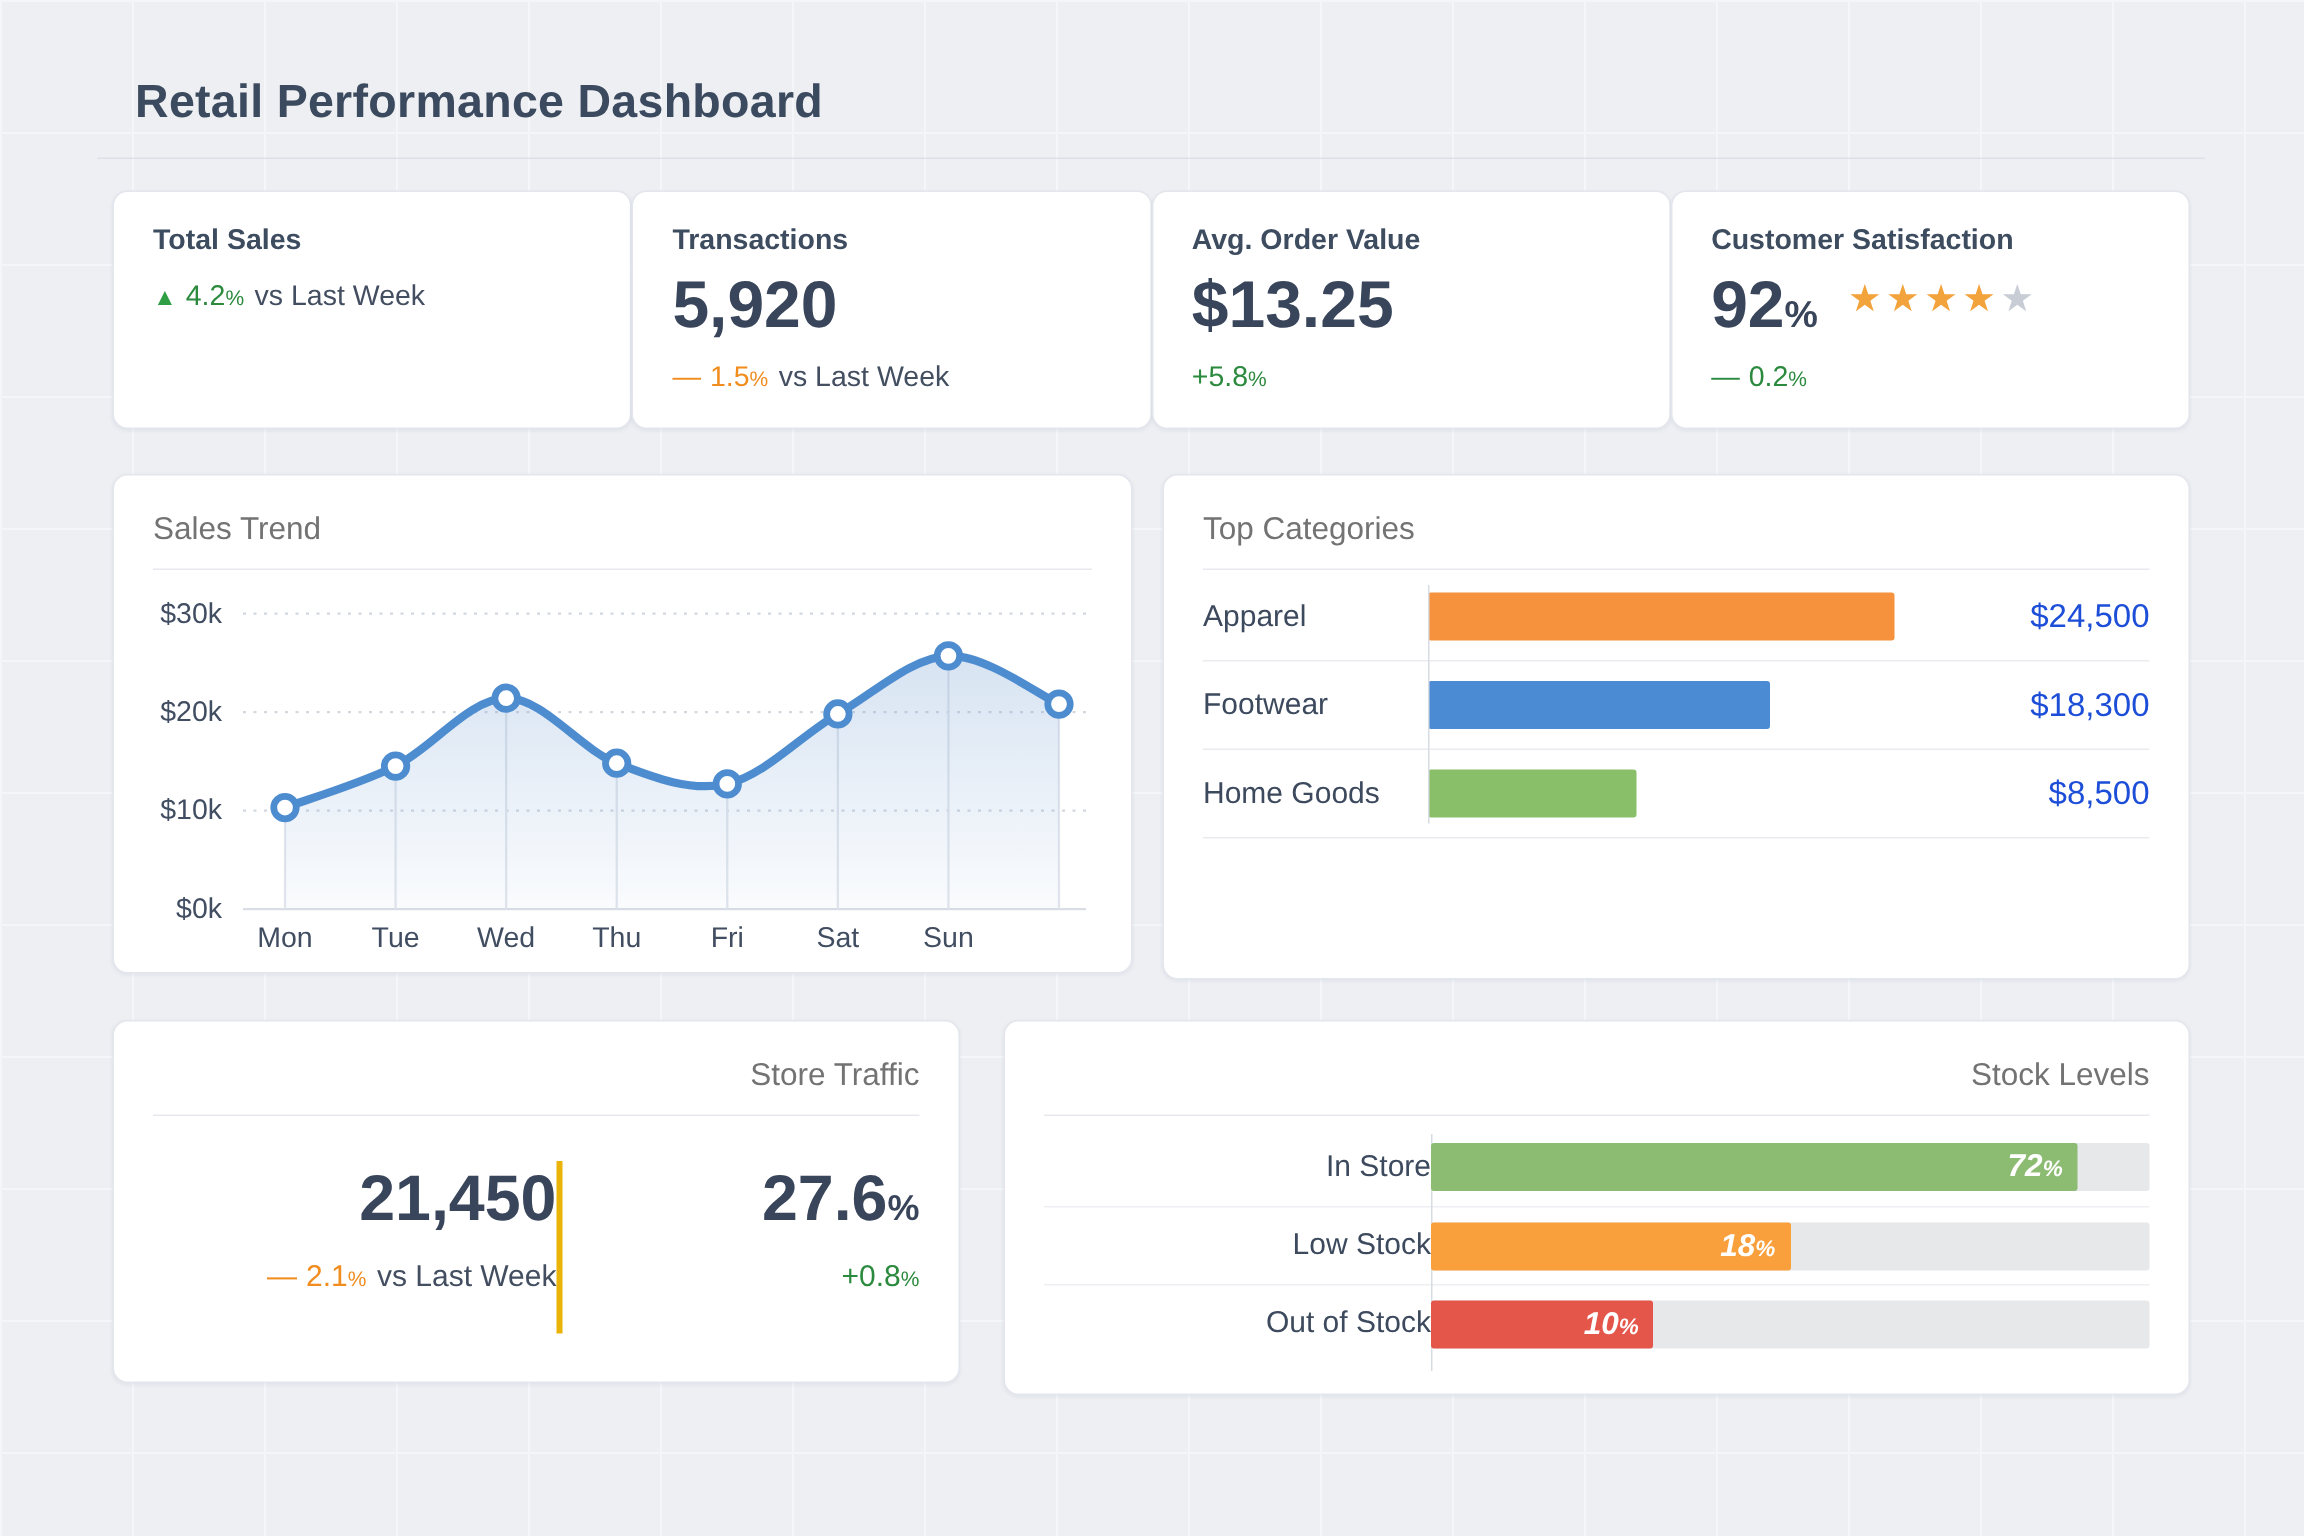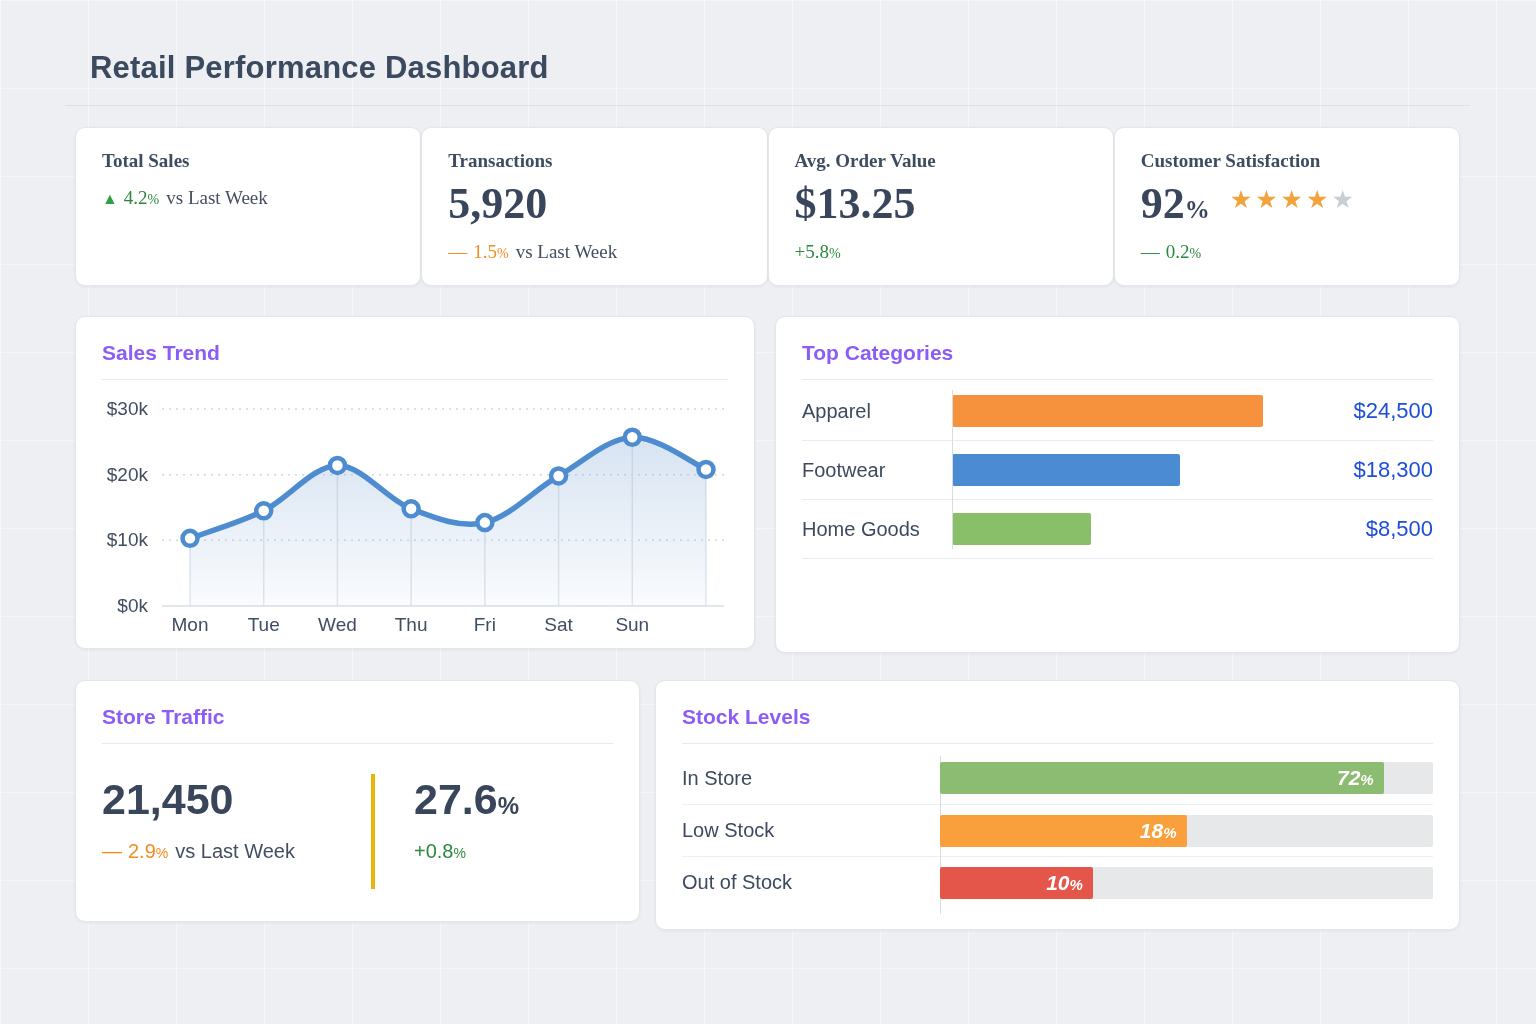--- a/index.html
+++ b/index.html
@@ -18,21 +18,21 @@
   .page-title {
     margin-left: 15px;
     font-size: 31px;
     font-weight: 700;
     color: #3b4a5e;
     letter-spacing: 0.2px;
   }
   .title-divider { height: 1px; background: #dde0e6; margin: 19px -10px 0 -10px; }
 
   
-  .kpi-row { display: flex; margin-top: 21px; font-family: Liberation Serif, serif; }
+  .kpi-row { display: flex; margin-top: 21px; }
   .card {
     background: #ffffff;
     border: 1px solid #e3e6ec;
     border-radius: 10px;
     box-shadow: 0 1px 3px rgba(25, 39, 62, 0.06);
   }
   .kpi-card { flex: 1; height: 159px; padding: 22px 26px; }
   .kpi-title { font-size: 19px; font-weight: 600; color: #3e4c60; }
   .kpi-value { font-size: 44px; font-weight: 700; color: #39455a; margin-top: 10px; line-height: 1; }
   .kpi-value-row { display: flex; align-items: center; gap: 20px; }
@@ -44,28 +44,28 @@
   .d-ico { margin-right: 6px; }
   .d-ico-tri { font-size: 16px; margin-right: 6px; }
   .pct-sm { font-size: 14px; }
   .d-rest { color: #434e60; margin-left: 7px; }
   .stars { font-size: 25px; letter-spacing: 3px; line-height: 1; white-space: nowrap; }
   .star.f { color: #f2a33c; }
   .star.e { color: #c8cdd5; }
 
   
   .panel { padding: 24px 26px; }
-  .panel-title { font-size: 21px; font-weight: 700; color: #8b5cf6; }
+  .panel-title { font-size: 21px; font-weight: 400; color: #737373; }
   .panel-divider { height: 1px; background: #e7e9ee; margin-top: 14px; }
 
   .row2 { display: grid; grid-template-columns: 680px 1fr; gap: 20px; margin-top: 30px; }
   .sales-panel { height: 333px; }
   .cat-panel { height: 337px; }
 
-  .row3 { display: grid; grid-template-columns: 565px 1fr; gap: 15px; margin-top: 27px; }
+  .row3 { display: grid; grid-template-columns: 565px 1fr; gap: 29px; margin-top: 27px; text-align: right; }
   .traffic-panel { height: 242px; }
   .stock-panel { height: 250px; }
 
   
   .chart-wrap { margin-top: 6px; }
   .chart-wrap svg { display: block; }
   .chart-wrap text { font-family: "Liberation Sans", sans-serif; font-size: 19px; fill: #414d61; }
 
   
   .cat-rows { position: relative; margin-top: 2px; }
@@ -246,21 +246,21 @@
 
   <div class="row3">
 
     <div class="card panel traffic-panel">
       <div class="panel-title">Store Traffic</div>
       <div class="panel-divider"></div>
       <div class="traffic-cols">
         <div class="traffic-col-left">
           <div class="traffic-value">21,450</div>
           <div class="traffic-delta">
-            <span class="d-down d-ico">—</span><span class="d-down">2.9</span><span class="d-down pct-sm">%</span><span class="d-rest">vs Last Week</span>
+            <span class="d-down d-ico">—</span><span class="d-down">2.1</span><span class="d-down pct-sm">%</span><span class="d-rest">vs Last Week</span>
           </div>
         </div>
         <div class="traffic-col-right">
           <div class="traffic-value"><span>27.6</span><span class="kpi-value-pct">%</span></div>
           <div class="traffic-delta">
             <span class="d-up-txt">+</span><span class="d-up-txt">0.8</span><span class="d-up-txt pct-sm">%</span>
           </div>
         </div>
       </div>
     </div>

